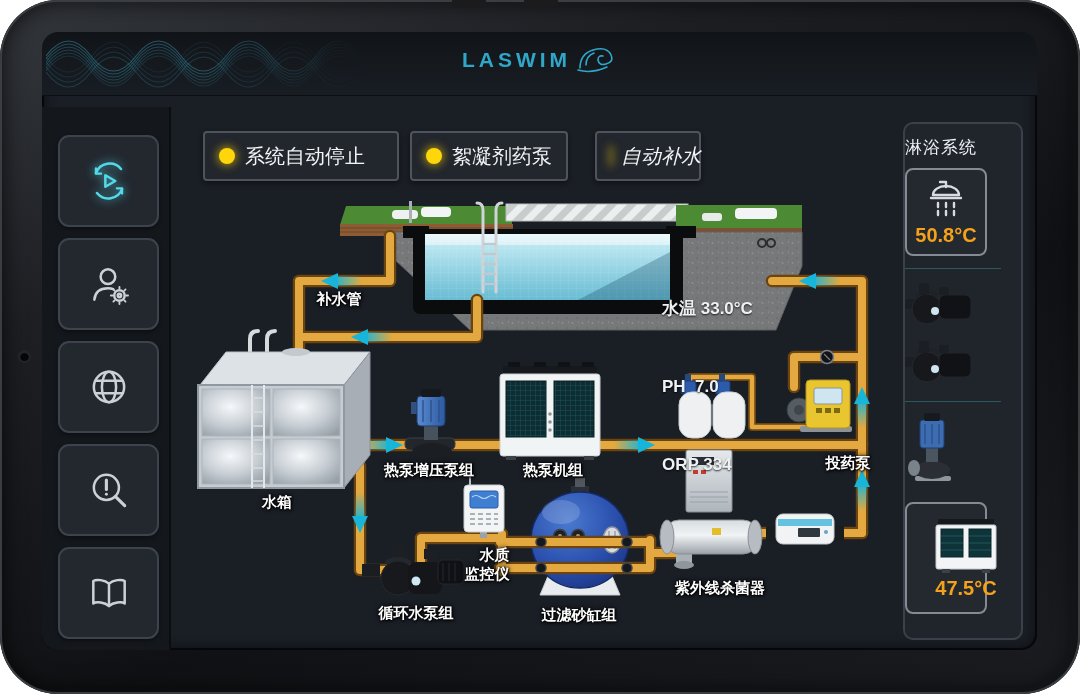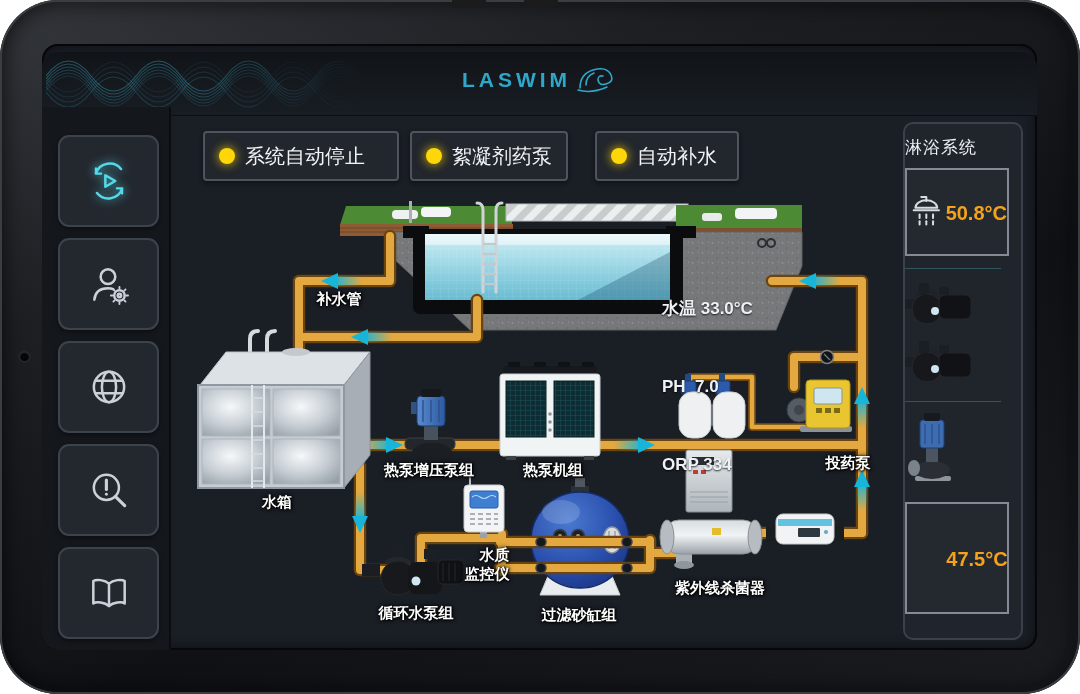--- a/index.html
+++ b/index.html
@@ -9,21 +9,21 @@
   .tablet{position:absolute;left:0;top:0;width:1080px;height:694px;border-radius:58px;
     background:linear-gradient(155deg,#34373c 0%,#1d1f23 28%,#101114 62%,#1a1c20 100%);
     box-shadow:inset 0 0 0 2px #3a3d42, inset 0 0 26px rgba(0,0,0,.85), inset -4px 0 10px rgba(110,150,140,.10);}
   .edge-bump{position:absolute;top:0;height:8px;width:34px;background:#1b1b1d;border-radius:0 0 5px 5px;}
   .camera{position:absolute;left:20px;top:352px;width:9px;height:9px;border-radius:50%;
     background:#050607;box-shadow:0 0 0 2px #232528, inset 0 1px 1px rgba(255,255,255,.15);}
 
   
   .screen{position:absolute;left:42px;top:44px;width:995px;height:606px;border-radius:16px;
     background:#1a1e25;box-shadow:inset 0 0 0 2px #05070a, inset 0 0 14px rgba(0,0,0,.7);}
-  .hdr{position:absolute;left:42px;top:52px;width:995px;height:63px;border-radius:16px 16px 0 0;
+  .hdr{position:absolute;left:42px;top:32px;width:995px;height:63px;border-radius:16px 16px 0 0;
     background:linear-gradient(#101318 0%,#14181d 35%,#181d23 100%);border-bottom:1px solid #0c0f12;overflow:hidden;}
   .waves{position:absolute;left:4px;top:2px;
     -webkit-mask-image:linear-gradient(90deg,#000 45%,rgba(0,0,0,0) 96%);
     mask-image:linear-gradient(90deg,#000 45%,rgba(0,0,0,0) 96%);}
   .logo-wrap{position:absolute;left:0;top:14px;width:995px;display:flex;justify-content:center;align-items:center;gap:6px;}
   .logo-text{color:#2ea7c9;font-size:21px;font-weight:bold;letter-spacing:4px;}
 
   
   .sidebar-bg{position:absolute;left:42px;top:107px;width:127px;height:543px;background:#14171c;
     border-right:2px solid #0b0d10;border-radius:0 0 0 16px;}
@@ -36,21 +36,21 @@
   .status-btn{position:absolute;top:131px;height:50px;background:#22262d;border:2px solid #4e545c;border-radius:4px;
     display:flex;align-items:center;padding:0 14px;box-sizing:border-box;box-shadow:0 2px 5px rgba(0,0,0,.45);}
   .status-dot{width:16px;height:16px;border-radius:50%;background:#ffd60a;margin-right:10px;
     box-shadow:0 0 8px 2px rgba(255,214,10,.55);}
   .status-label{color:#f2f4f6;font-size:20px;white-space:nowrap;}
 
   
   .rpanel{position:absolute;left:903px;top:122px;width:120px;height:518px;background:#20252c;
     border:2px solid #3a414b;border-radius:10px;box-sizing:border-box;display:flex;flex-direction:column;align-items:flex-start;}
   .rpanel-title{color:#eef1f4;font-size:17px;margin-top:12px;letter-spacing:1px;}
-  .panel-box{width:104px;border:2px solid #848b94;border-radius:0;display:flex;flex-direction:row;
+  .panel-box{width:82px;border:2px solid #848b94;border-radius:8px;display:flex;flex-direction:column;
     align-items:center;justify-content:center;box-sizing:border-box;background:rgba(255,255,255,.02);}
   .panel-box.shower{height:88px;margin-top:9px;}
   .panel-box.heater{height:112px;margin-top:18px;padding-left:40px;}
   .temp-val{color:#f5a21b;font-size:20px;font-weight:bold;margin-top:2px;}
   .div-line{width:96px;height:1px;background:#2e565e;border:0;margin:12px 0 8px 0;}
 
   
   .dlabel{position:absolute;transform:translateX(-50%);color:#ffffff;font-size:15px;font-weight:bold;
     text-shadow:0 1px 2px #000,0 0 5px #000,1px 0 2px #000;white-space:pre-line;text-align:right;line-height:19px;z-index:6;}
   .pool-info{position:absolute;left:662px;top:244px;color:#eef1f3;font-size:17px;font-weight:bold;line-height:26px;
@@ -155,21 +155,21 @@
   </div>
 
   <div class="status-btn" style="left:203px;width:196px;">
     <span class="status-dot"></span>
     <span class="status-label">系统自动停止</span>
   </div>
   <div class="status-btn" style="left:410px;width:158px;">
     <span class="status-dot"></span>
     <span class="status-label">絮凝剂药泵</span>
   </div>
-  <div class="status-btn" style="left:595px;width:144px;">
+  <div class="status-btn" style="left:595px;width:106px;font-style:italic;">
     <span class="status-dot"></span>
     <span class="status-label">自动补水</span>
   </div>
 
   <div class="rpanel">
     <div class="rpanel-title">淋浴系统</div>
     <div class="panel-box shower">
       <svg width="46" height="44" viewBox="0 0 46 44">
         <g stroke="#d8dce0" stroke-width="2.4" fill="none" stroke-linecap="round" stroke-linejoin="round">
           <path d="M23 9 V4 H17"></path>

